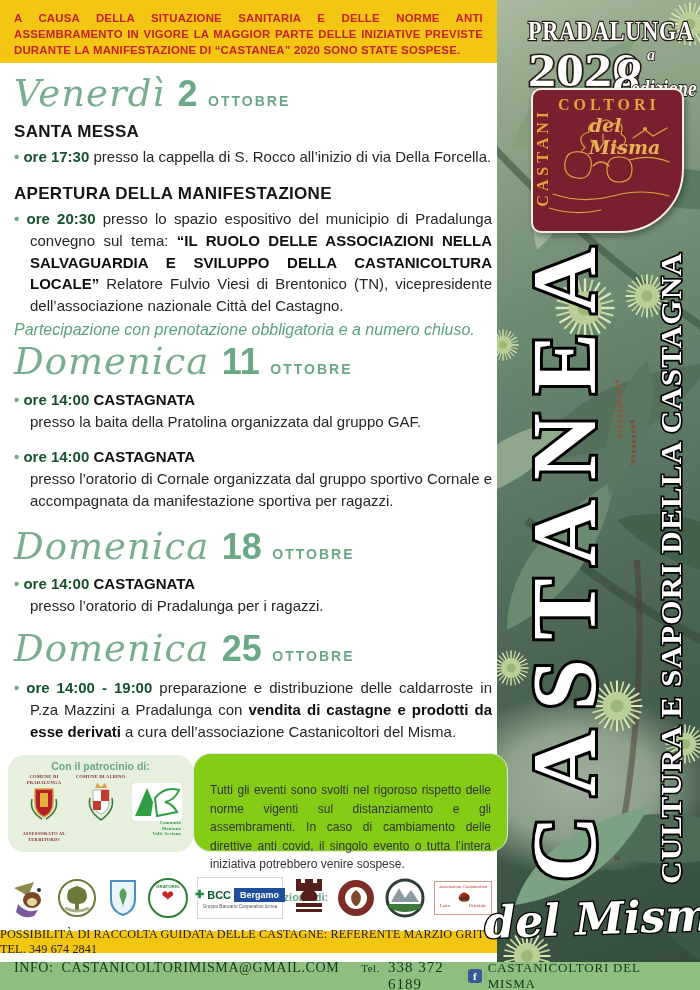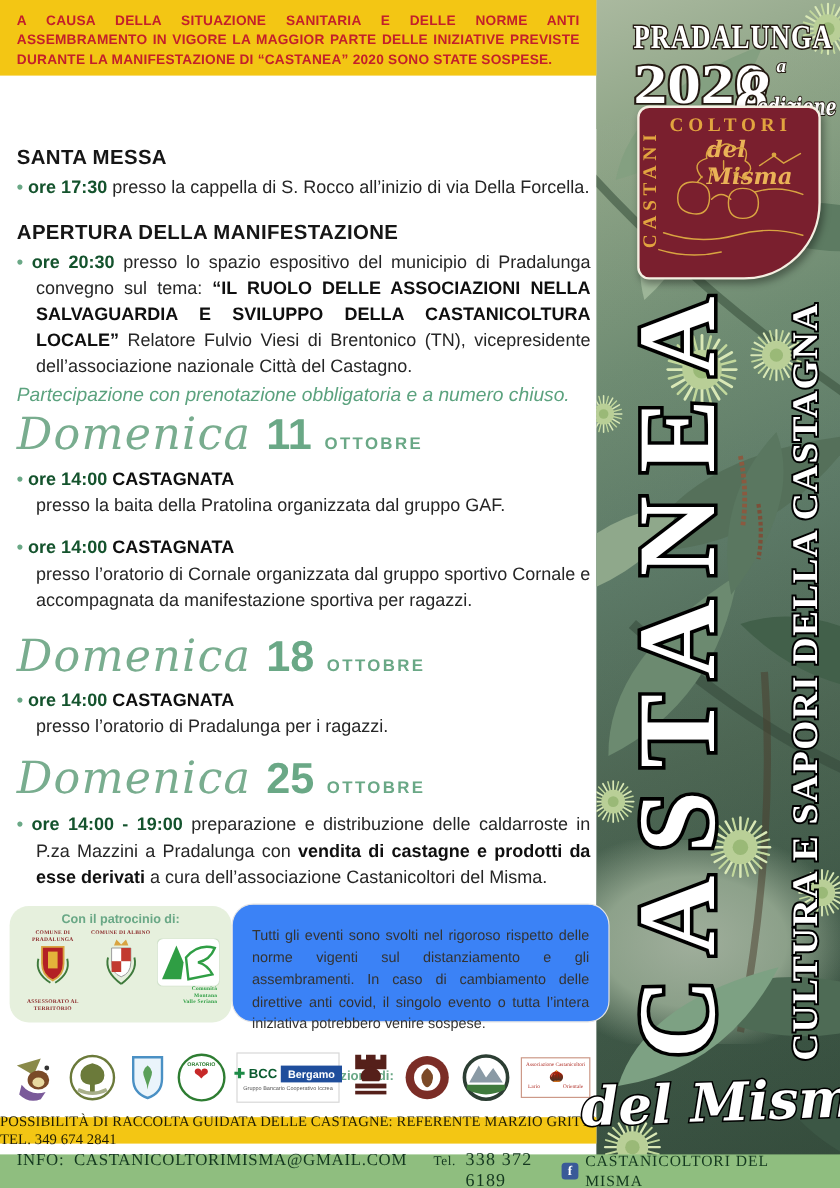--- a/index.html
+++ b/index.html
@@ -24,22 +24,22 @@
   .strongb{font-weight:700;color:#0f0f0f;}
   .note{font:italic 400 16px "Liberation Sans",sans-serif;color:#5ba27e;}
   
   .patro{position:absolute;left:8px;top:755px;width:185px;height:97px;background:#e6f0dd;
          border-radius:16px;box-sizing:border-box;padding:5px 8px;}
   .patro-title{font:700 10.5px "Liberation Sans",sans-serif;color:#6aa886;text-align:center;margin:0 0 2px 0;}
   .crests{display:flex;justify-content:space-between;align-items:flex-start;}
   .crest{width:56px;text-align:center;}
   .crest-cap{font:700 4.6px/1.25 "Liberation Serif",serif;color:#8b2a2a;letter-spacing:.2px;}
   
-  .covid{position:absolute;left:193px;top:753px;width:315px;height:99px;background:#3b82f6;
-         border:1px solid #e4e4e4;border-radius:18px;box-sizing:border-box;padding:16px 16px;z-index:5;}
+  .covid{position:absolute;left:193px;top:753px;width:315px;height:99px;background:#84cc16;
+         border:1px solid #e4e4e4;border-radius:18px;box-sizing:border-box;padding:27px 16px;z-index:5;}
   .covid p{margin:0;font:400 12px/1.55 "Liberation Sans",sans-serif;color:#333;text-align:justify;}
   
   .collab-title{position:absolute;left:198px;top:849px;font:700 11px "Liberation Sans",sans-serif;color:#6aa886;margin-top:42px;}
   .logos{position:absolute;left:10px;top:871px;width:482px;height:54px;display:flex;
          align-items:center;justify-content:space-between;}
   .logo{flex:0 0 auto;}
   .bcc{width:84px;height:40px;border:1px solid #d8d8d8;background:#fff;display:flex;flex-direction:column;
        align-items:center;justify-content:center;}
   .bcc-row{display:flex;align-items:center;gap:3px;}
   .bcc-plus{color:#1c8a46;font:700 11px "Liberation Sans",sans-serif;}
@@ -178,20 +178,25 @@
         <path d="M16 118 q26 8 52 2"></path>
         <circle cx="112" cy="39" r="1.4" fill="#d9a441"></circle>
       </g>
     </svg>
   </div>
 
   <div class="banner">
     <p>A CAUSA DELLA SITUAZIONE SANITARIA E DELLE NORME ANTI ASSEMBRAMENTO IN VIGORE LA MAGGIOR PARTE DELLE INIZIATIVE PREVISTE DURANTE LA MANIFESTAZIONE DI “CASTANEA” 2020 SONO STATE SOSPESE.</p>
   </div>
 
+  <div class="sec dayline" style="top:72px">
+    <span class="script-day">Venerdì</span>
+    <span class="day-num">2</span>
+    <span class="day-month">OTTOBRE</span>
+  </div>
 
   <div class="sec" style="top:122px">
     <div class="evt-title">SANTA MESSA</div>
     <p class="evt" style="margin-top:4px"><span class="time">ore 17:30</span> <span>presso la cappella di S. Rocco all’inizio di via Della Forcella.</span></p>
   </div>
 
   <div class="sec" style="top:184px">
     <div class="evt-title">APERTURA DELLA MANIFESTAZIONE</div>
     <p class="evt" style="margin-top:4px"><span class="time">ore 20:30</span> <span>presso lo spazio espositivo del municipio di Pradalunga convegno sul tema:</span> <span class="strongb">“IL RUOLO DELLE ASSOCIAZIONI NELLA SALVAGUARDIA E SVILUPPO DELLA CASTANICOLTURA LOCALE”</span> <span>Relatore Fulvio Viesi di Brentonico (TN), vicepresidente dell’associazione nazionale Città del Castagno.</span></p>
     <div class="note" style="margin:4px 0 0 0">Partecipazione con prenotazione obbligatoria e a numero chiuso.</div>

